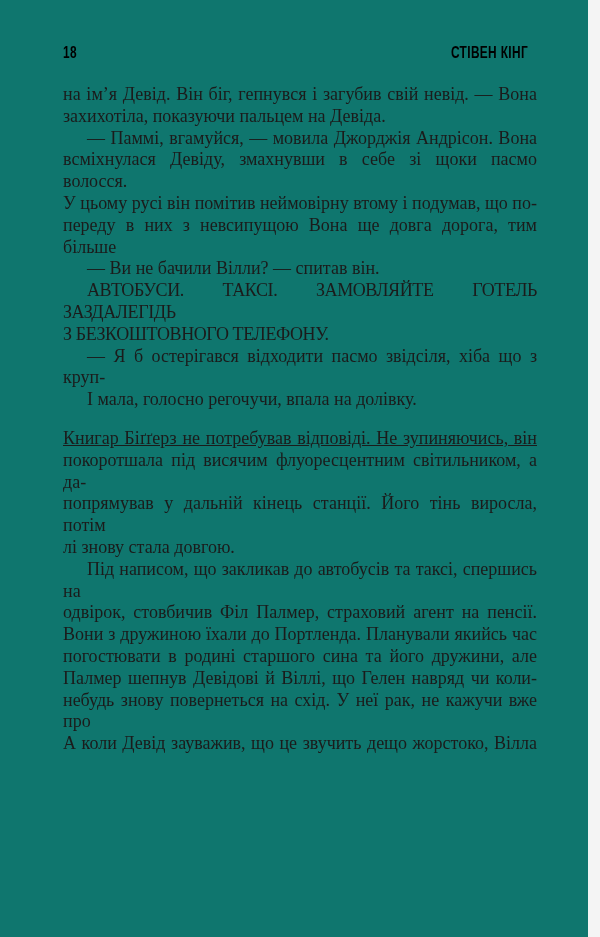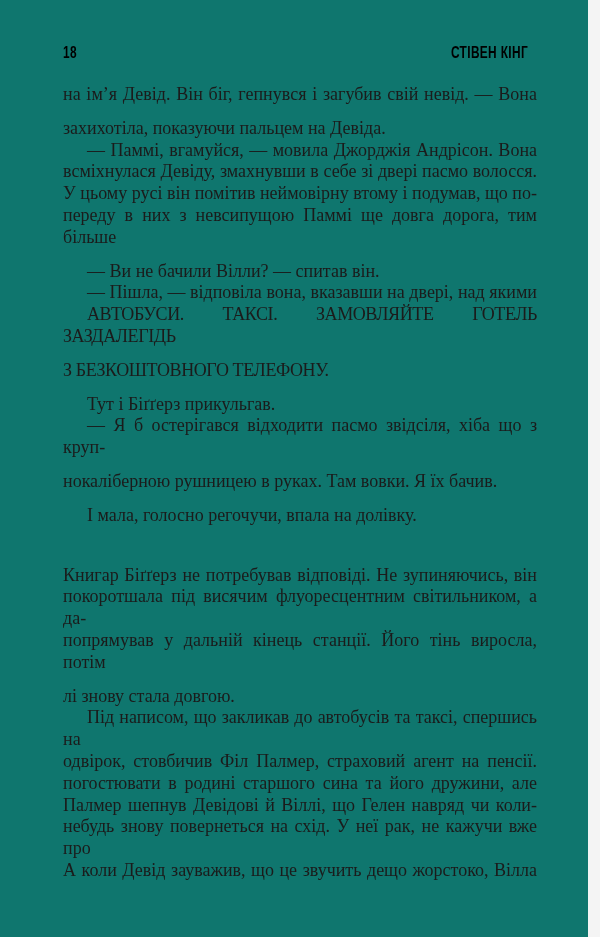--- a/index.html
+++ b/index.html
@@ -45,56 +45,54 @@
     width: 474px;
     font-size: 18px;
     line-height: 21.8px;
   }
   .ln {
     text-align: justify;
     min-height: 21.8px;
     white-space: normal;
   }
   .ln.fill { text-align-last: justify; }
-  .ln.end  { text-align-last: left; margin-top: 12px; }
+  .ln.end  { text-align-last: left; }
   .ln.indent { text-indent: 24px; }
-  .ln.gap { margin-top: 38px; }
+  .ln.gap { margin-top: 17px; text-decoration: underline; }
   .ln.caps { letter-spacing: -0.4px; }
 </style>
 </head>
 <body>
 
 <div class="page">
 
   <div class="header">
     <span class="condensed-l">18</span>
     <span class="condensed-r">СТІВЕН КІНГ</span>
   </div>
 
   <div class="bodytext">
     <div class="ln fill">на ім’я Девід. Він біг, гепнувся і загубив свій невід. — Вона</div>
     <div class="ln end">захихотіла, показуючи пальцем на Девіда.</div>
     <div class="ln fill indent">— Паммі, вгамуйся, — мовила Джорджія Андрісон. Вона</div>
-    <div class="ln fill">всміхнулася Девіду, змахнувши в себе зі двері пасмо волосся.</div>
+    <div class="ln fill">всміхнулася Девіду, змахнувши в себе зі щоки пасмо волосся.</div>
     <div class="ln fill">У цьому русі він помітив неймовірну втому і подумав, що по-</div>
-    <div class="ln fill">переду в них з невсипущою Паммі ще довга дорога, тим більше</div>
+    <div class="ln fill">переду в них з невсипущою Вона ще довга дорога, тим більше</div>
     <div class="ln end indent">— Ви не бачили Вілли? — спитав він.</div>
-    <div class="ln fill indent">— Пішла, — відповіла вона, вказавши на двері, над якими</div>
     <div class="ln fill indent caps">АВТОБУСИ. ТАКСІ. ЗАМОВЛЯЙТЕ ГОТЕЛЬ ЗАЗДАЛЕГІДЬ</div>
     <div class="ln end caps">З БЕЗКОШТОВНОГО ТЕЛЕФОНУ.</div>
-    <div class="ln end indent">Тут і Біґґерз прикульгав.</div>
     <div class="ln fill indent">— Я б остерігався відходити пасмо звідсіля, хіба що з круп-</div>
-    <div class="ln end">нокаліберною рушницею в руках. Там вовки. Я їх бачив.</div>
     <div class="ln end indent">І мала, голосно регочучи, впала на долівку.</div>
     <div class="ln fill gap">Книгар Біґґерз не потребував відповіді. Не зупиняючись, він</div>
     <div class="ln fill">покоротшала під висячим флуоресцентним світильником, а да-</div>
     <div class="ln fill">попрямував у дальній кінець станції. Його тінь виросла, потім</div>
     <div class="ln end">лі знову стала довгою.</div>
     <div class="ln fill indent">Під написом, що закликав до автобусів та таксі, спершись на</div>
     <div class="ln fill">одвірок, стовбичив Філ Палмер, страховий агент на пенсії.</div>
+    <div class="ln fill">Вони з дружиною їхали до Портленда. Планували якийсь час</div>
     <div class="ln fill">погостювати в родині старшого сина та його дружини, але</div>
     <div class="ln fill">Палмер шепнув Девідові й Віллі, що Гелен навряд чи коли-</div>
     <div class="ln fill">небудь знову повернеться на схід. У неї рак, не кажучи вже про</div>
     <div class="ln fill">А коли Девід зауважив, що це звучить дещо жорстоко, Вілла</div>
 
   </div>
 
 </div>
 
 </body></html>

